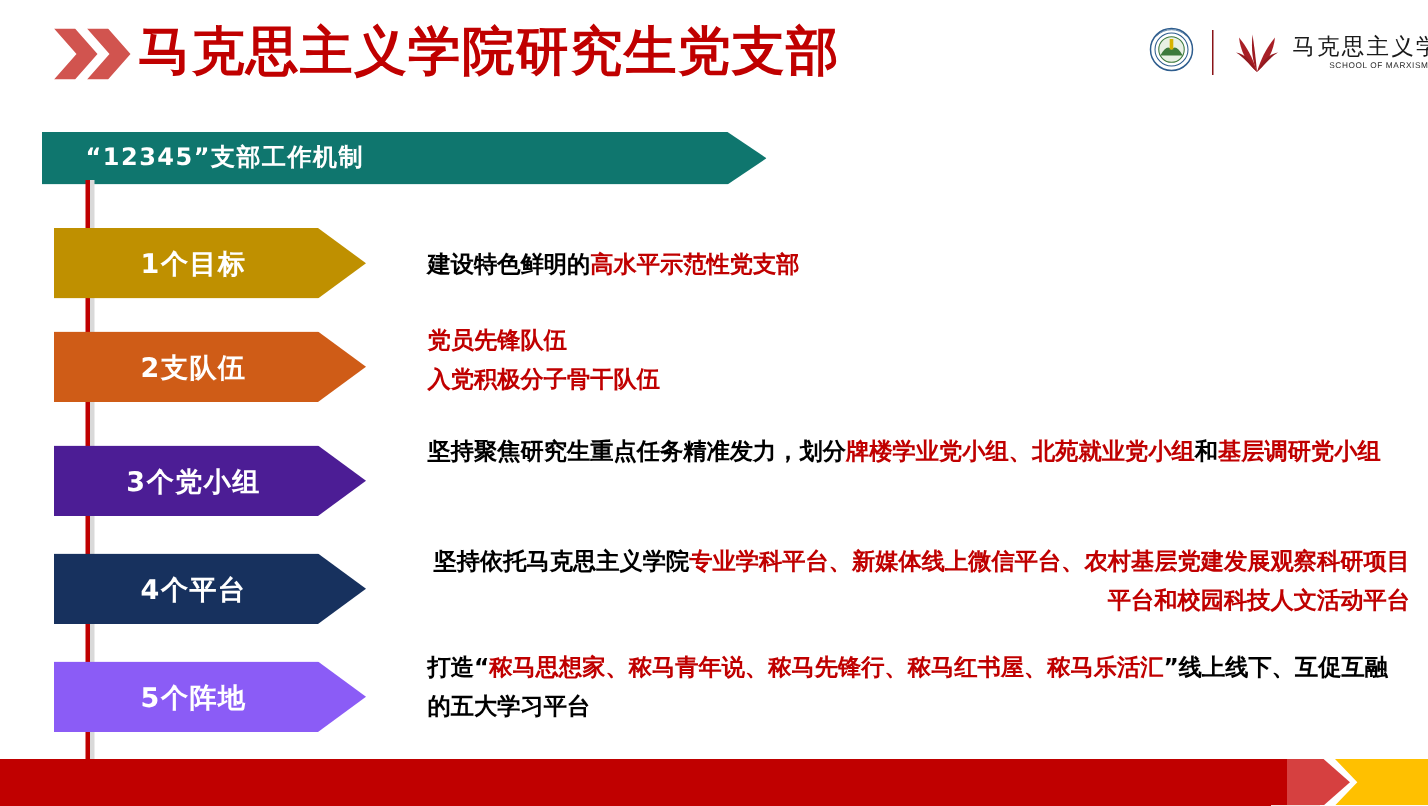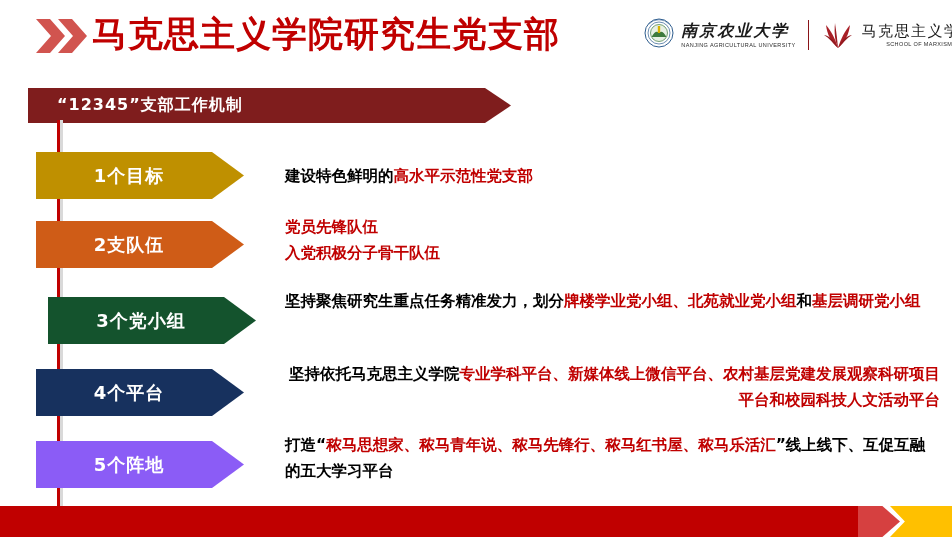--- a/index.html
+++ b/index.html
@@ -87,21 +87,21 @@
     margin-top: 2px;
     text-align: center;
     font-family: "Liberation Sans", sans-serif;
   }
 
   
   #section-banner {
     position: absolute;
     left: 28px; top: 88px;
     width: 483px; height: 35px;
-    background: #7f1d1d;
+    background: #0f766e;
     clip-path: polygon(0 0, calc(100% - 26px) 0, 100% 50%, calc(100% - 26px) 100%, 0 100%);
     display: flex;
     align-items: center;
   }
   #section-banner .label {
     color: #ffffff;
     font-size: 16px;
     font-weight: bold;
     margin-left: 29px;
     letter-spacing: 1px;
@@ -204,24 +204,20 @@
         <span>
           <svg width="30" height="30" viewBox="0 0 30 30" xmlns="http://www.w3.org/2000/svg">
             <circle cx="15" cy="15" r="14" fill="#ffffff" stroke="#2e5d8e" stroke-width="1"></circle>
             <circle cx="15" cy="15" r="11" fill="#ffffff" stroke="#2e5d8e" stroke-width="0.7"></circle>
             <circle cx="15" cy="15" r="8.5" fill="#e8f0e4" stroke="#3d7a3d" stroke-width="0.7"></circle>
             <path d="M7.5 19 Q12 11 15 15 Q18 11 22.5 19 Z" fill="#3d7a3d"></path>
             <rect x="13.8" y="8" width="2.4" height="7" fill="#d8b300"></rect>
             <path d="M5 6 A14 14 0 0 1 25 6" fill="none" stroke="#2e5d8e" stroke-width="0.5"></path>
           </svg>
         </span>
-        <div class="logo-words">
-          <div class="logo-cn script">南京农业大学</div>
-          <div class="logo-en">NANJING AGRICULTURAL UNIVERSITY</div>
-        </div>
       </div>
 
       <div class="logo-divider"></div>
 
       <div class="logo-unit">
         <span>
           <svg width="34" height="32" viewBox="0 0 34 32" xmlns="http://www.w3.org/2000/svg">
             <path d="M17 31 C14 24 13 16 14 6 C15 13 16 20 17 31 Z" fill="#9c1b22"></path>
             <path d="M17 31 C10 25 6 17 5 8 C10 14 14 21 17 31 Z" fill="#a81f26"></path>
             <path d="M17 31 C24 25 28 17 29 8 C24 14 20 21 17 31 Z" fill="#a81f26"></path>
@@ -257,21 +253,21 @@
       <div class="row" style="top: 0px;">
         <div class="row-chevron" style="top: 221px; background: rgb(207, 92, 23);">
           <span class="chev-label">2支队伍</span>
         </div>
         <div class="row-text" style="top: 214px;">
           <div><span class="hl">党员先锋队伍</span></div>
           <div><span class="hl">入党积极分子骨干队伍</span></div>
         </div>
       </div>
       <div class="row" style="top: 0px;">
-        <div class="row-chevron" style="top: 297px; background: #14532d; margin-left: 12px;">
+        <div class="row-chevron" style="top: 297px; background: #4c1d95;">
           <span class="chev-label">3个党小组</span>
         </div>
         <div class="row-text" style="top: 288px;">
           <div><span>坚持聚焦研究生重点任务精准发力，划分</span><span class="hl">牌楼学业党小组、北苑就业党小组</span><span>和</span><span class="hl">基层调研党小组</span></div>
         </div>
       </div>
       <div class="row" style="top: 0px;">
         <div class="row-chevron" style="top: 369px; background: rgb(23, 49, 94);">
           <span class="chev-label">4个平台</span>
         </div>

